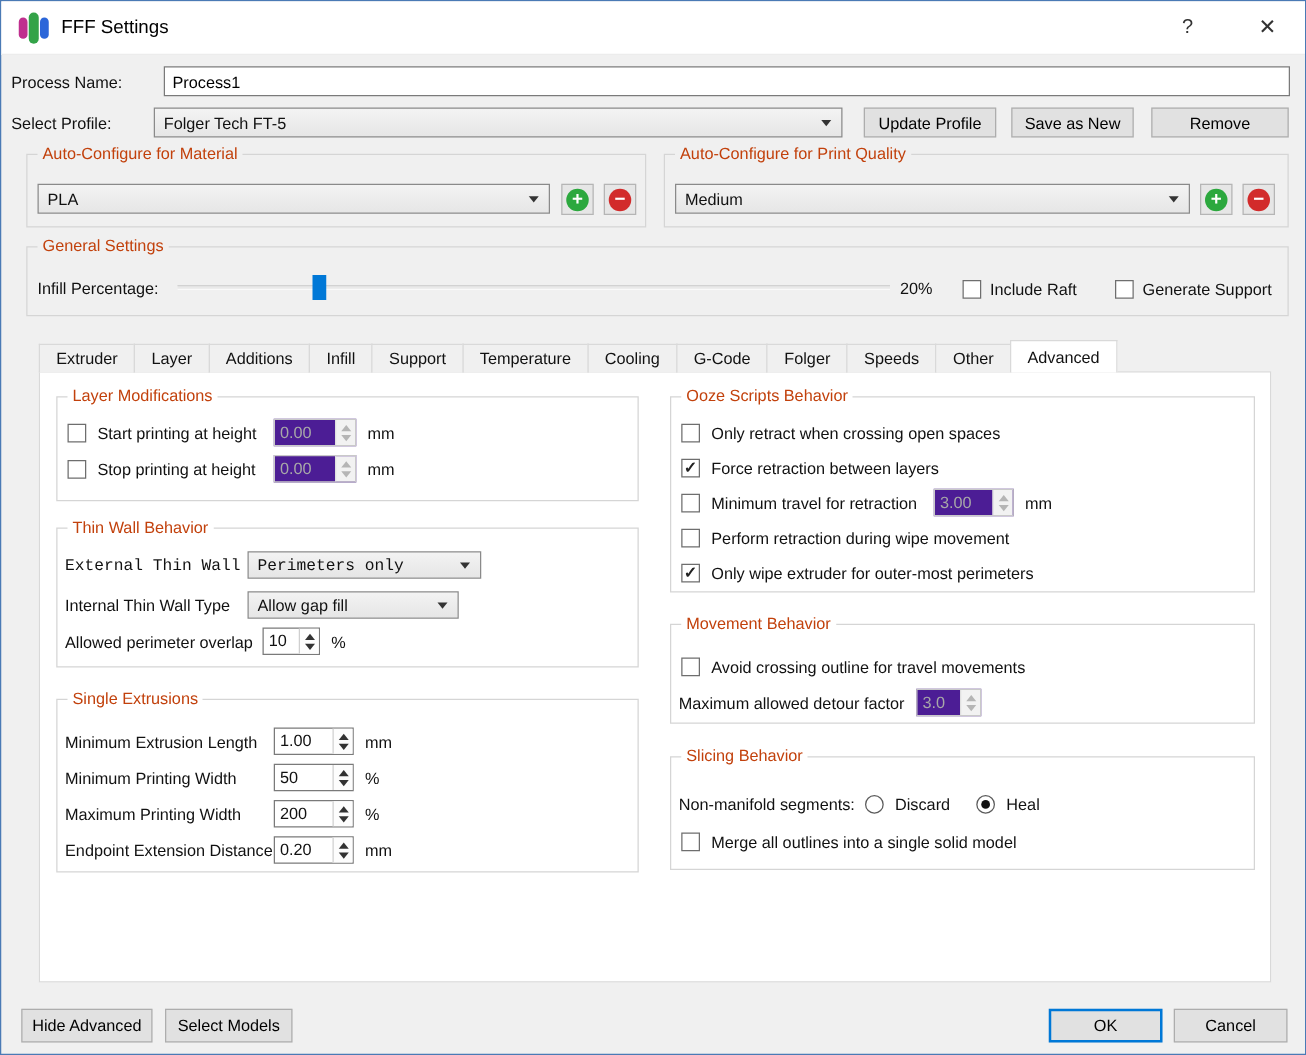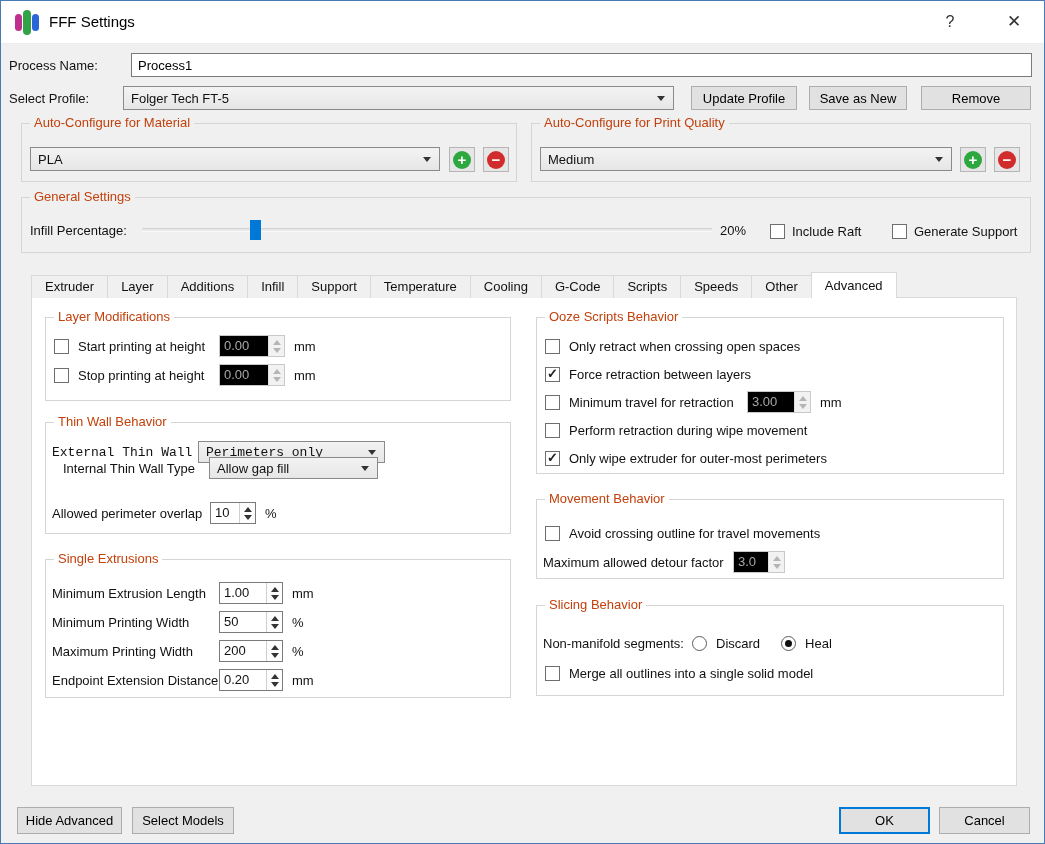--- a/index.html
+++ b/index.html
@@ -34,21 +34,21 @@
   .combo .carr { width:0; height:0; border-left:4px solid transparent; border-right:4px solid transparent;
                  border-top:5px solid #333; margin:0 8px 0 4px; flex:none; }
   .spin { display:inline-flex; box-sizing:border-box; height:22px; background:#fff; border:1px solid #7a7a7a; flex:none; }
   .spin .sval { flex:1; padding:0 4px; line-height:20px; overflow:hidden; white-space:nowrap; }
   .spin .arrows { width:15px; border-left:1px solid #cfcfcf; display:flex; flex-direction:column;
                   align-items:center; justify-content:center; background:#fdfdfd; }
   .spin .arrows .up { width:0; height:0; border-left:4px solid transparent; border-right:4px solid transparent;
                       border-bottom:5px solid #333; margin-bottom:3px; }
   .spin .arrows .dn { width:0; height:0; border-left:4px solid transparent; border-right:4px solid transparent;
                       border-top:5px solid #333; }
-  .spin.disabled { border-color:#c9c9c9; background:#000000; }
+  .spin.disabled { border-color:#c9c9c9; background:#4c1d95; }
   .spin.disabled .sval { color:#a8a8a8; }
   .spin.disabled .arrows { background:#f2f2f2; border-left-color:#e0e0e0; }
   .spin.disabled .arrows .up { border-bottom-color:#b5b5b5; }
   .spin.disabled .arrows .dn { border-top-color:#b5b5b5; }
   .check { width:15px; height:15px; box-sizing:border-box; background:#fff; border:1px solid #6e6e6e;
            position:relative; flex:none; }
   .check.checked::after { content:"✓"; position:absolute; left:1px; top:-2px; font-size:13px;
                           font-weight:bold; color:#222; }
   .radio { width:15px; height:15px; box-sizing:border-box; background:#fff; border:1px solid #5a5a5a;
            border-radius:50%; position:relative; flex:none; }
@@ -162,21 +162,21 @@
 
   <div class="tabbar">
     <div class="tab">Extruder</div>
     <div class="tab">Layer</div>
     <div class="tab">Additions</div>
     <div class="tab">Infill</div>
     <div class="tab">Support</div>
     <div class="tab">Temperature</div>
     <div class="tab">Cooling</div>
     <div class="tab">G-Code</div>
-    <div class="tab">Scripts</div>
+    <div class="tab">Folger</div>
     <div class="tab">Speeds</div>
     <div class="tab">Other</div>
     <div class="tab selected">Advanced</div>
   </div>
 
   <div class="pane">
 
     <div class="grp" style="left:13px; top:19px; width:466px; height:84px;">
       <span class="gtitle">Layer Modifications</span>
       <div class="row" style="top:17px;">
@@ -207,21 +207,21 @@
 
     <div class="grp" style="left:13px; top:124px; width:466px; height:112px;">
       <span class="gtitle">Thin Wall Behavior</span>
       <div class="row" style="top:18px; left:6px;font-family:Liberation Mono, monospace;">
         <span class="lbl" style="width:137px;">External Thin Wall Type</span>
         <span class="combo" style="width:187px; height:22px;">
           <span class="cval">Perimeters only</span>
           <span class="carr"></span>
         </span>
       </div>
-      <div class="row" style="top:34px; left:6px;margin-left:11px;">
+      <div class="row" style="top:50px; left:6px;">
         <span class="lbl" style="width:137px;">Internal Thin Wall Type</span>
         <span class="combo" style="width:169px; height:22px;">
           <span class="cval">Allow gap fill</span>
           <span class="carr"></span>
         </span>
       </div>
       <div class="row" style="top:79px; left:6px;">
         <span class="lbl" style="width:149px;">Allowed perimeter overlap</span>
         <span class="spin" style="width:46px;">
           <span class="sval">10</span>

